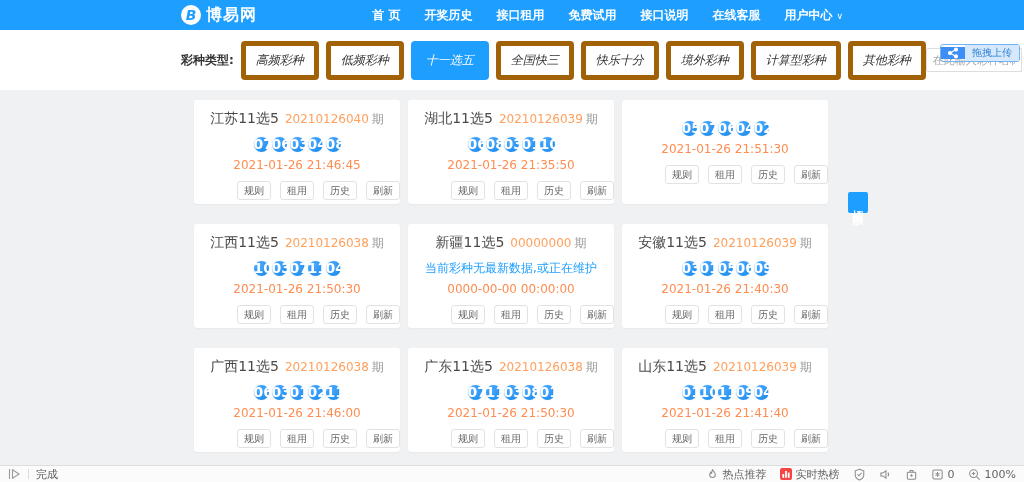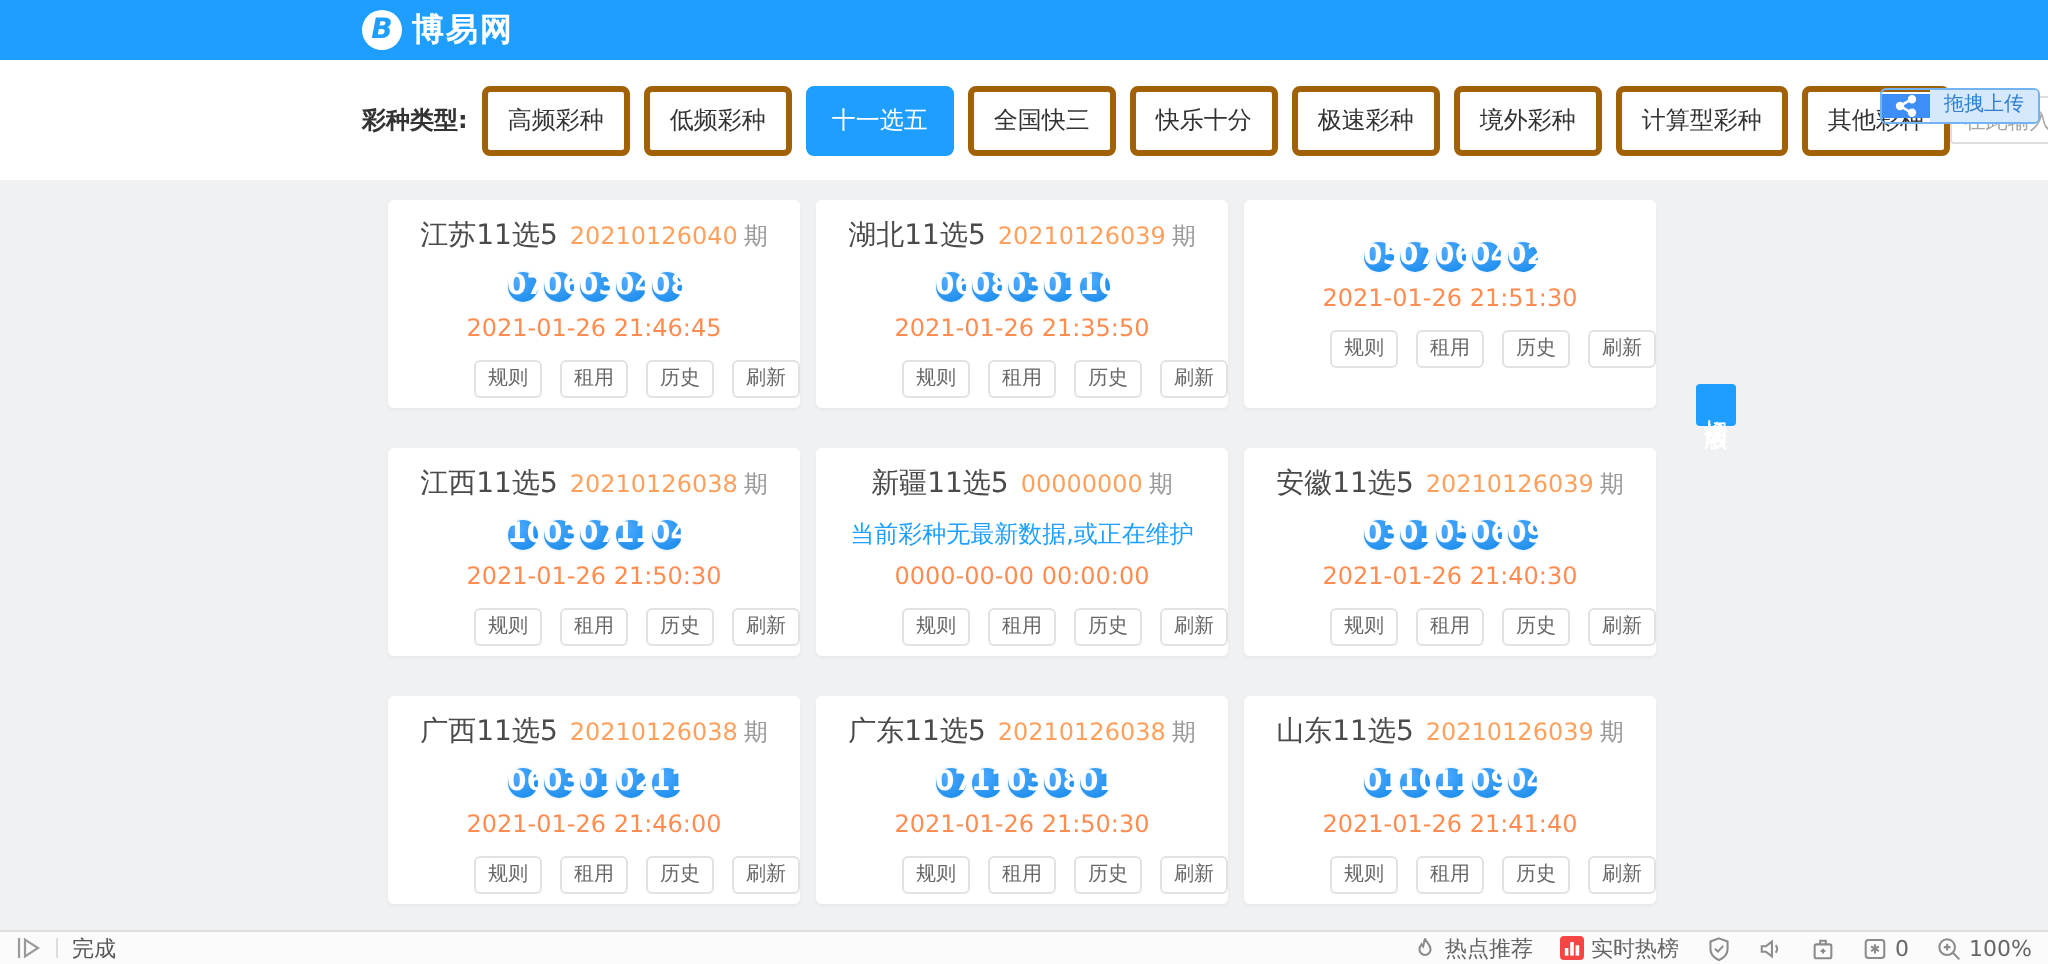--- a/index.html
+++ b/index.html
@@ -14,21 +14,21 @@
   .logo-text { color:#fff; font-size:16px; font-weight:bold; letter-spacing:1px;text-align:center; }
   .nav { display:flex; align-items:center; gap:24px; }
   .nav-item { color:#fff; font-size:12px; font-weight:bold; cursor:pointer; white-space:nowrap; }
   .chevron { font-size:9px; margin-left:4px; font-weight:normal; }
 
   
   .filter-bar { position:absolute; top:30px; left:0; right:0; height:60px; background:#fff; z-index:4; }
   .filter-inner { width:662px; margin:0 auto; height:60px; display:flex; align-items:center; }
   .filter-label { font-size:12px; color:#333; font-weight:bold; white-space:nowrap; }
   .filter-buttons { display:flex; align-items:center; }
-  .filter-btn { margin-left:7px; padding:6px 10px; background:#fff; border:3px solid #a16207; border-radius:4px; font-size:12px; color:#333; cursor:pointer; white-space:nowrap; font-family:inherit; }
+  .filter-btn { margin-left:7px; padding:6px 10px; background:#fff; border:5px solid #a16207; border-radius:4px; font-size:12px; color:#333; cursor:pointer; white-space:nowrap; font-family:inherit;font-style:italic; }
   .filter-btn.active { background:#1e9fff; border-color:#1e9fff; color:#fff; }
   .search-box { margin-left:auto; display:flex; align-items:center; }
   .search-input { width:96px; height:24px; border:1px solid #ddd; border-radius:2px 0 0 2px; padding:0 6px; font-size:11px; color:#333; outline:none; font-family:inherit; }
   .search-input::placeholder { color:#a8a8a8; }
 
   
   .upload-widget { position:absolute; top:44px; right:4px; height:18px; display:flex; align-items:center; border:1px solid #74b3f3; border-radius:3px; overflow:hidden; z-index:9; cursor:pointer; }
   .upload-icon { width:24px; background:#3e8ef7; display:flex; align-items:center; justify-content:center; }
   .upload-label { background:#d6e9fc; color:#2f7fd1; font-size:10px; line-height:16px; padding:0 7px; white-space:nowrap; }
 
@@ -63,33 +63,41 @@
 <div class="page">
 
   <header class="header">
     <div class="header-inner">
       <div class="logo">
         <span class="logo-icon">
             <span>B</span>
           </span>
         <span class="logo-text">博易网</span>
       </div>
+      <nav class="nav" id="nav">
+          <span class="nav-item">首 页</span>
+          <span class="nav-item">开奖历史</span>
+          <span class="nav-item">接口租用</span>
+          <span class="nav-item">免费试用</span>
+          <span class="nav-item">接口说明</span>
+          <span class="nav-item">在线客服</span>
+          <span class="nav-item">用户中心<span class="chevron">∨</span></span>
+        </nav>
     </div>
   </header>
 
   <div class="filter-bar">
     <div class="filter-inner">
       <span class="filter-label">彩种类型:</span>
       <div class="filter-buttons" id="filterButtons">
           <button class="filter-btn">高频彩种</button>
           <button class="filter-btn">低频彩种</button>
           <button class="filter-btn active">十一选五</button>
           <button class="filter-btn">全国快三</button>
           <button class="filter-btn">快乐十分</button>
-          <button class="filter-btn">极速彩种</button>
           <button class="filter-btn">境外彩种</button>
           <button class="filter-btn">计算型彩种</button>
           <button class="filter-btn">其他彩种</button>
         </div>
       <div class="search-box">
         <input class="search-input" type="text" placeholder="在此输入彩种名称搜索" style="">
 
       </div>
     </div>
   </div>

